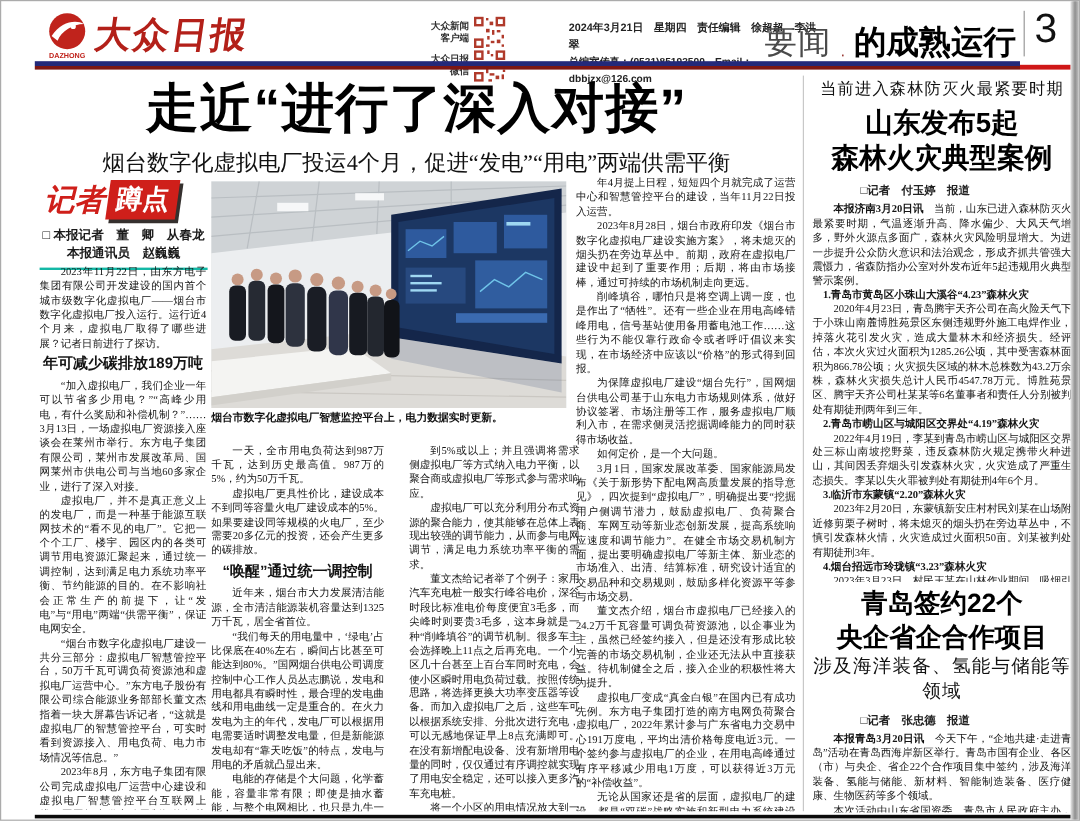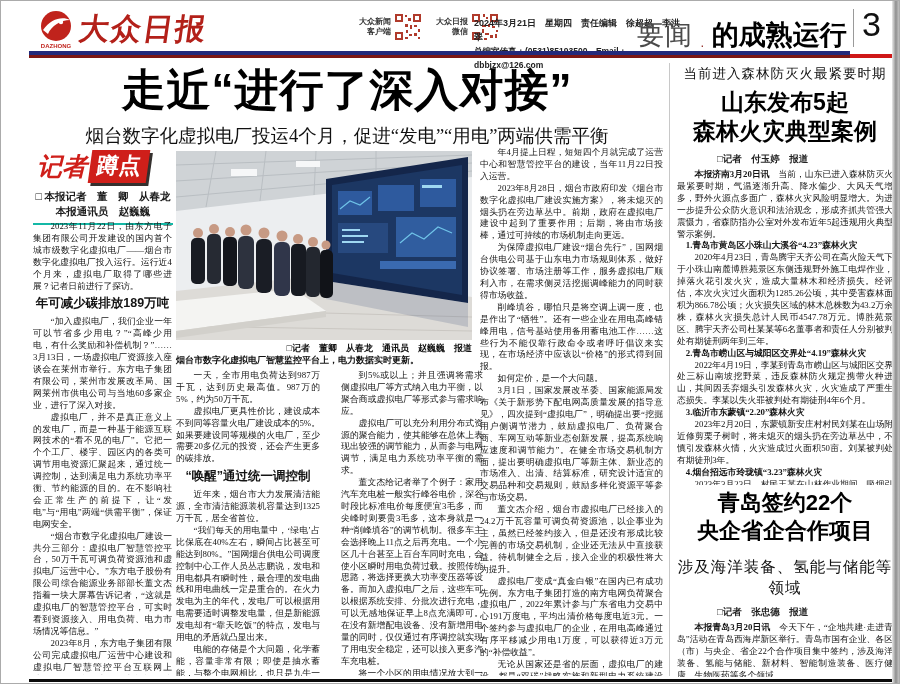--- a/index.html
+++ b/index.html
@@ -8,21 +8,21 @@
   .page{position:absolute;inset:0;background:#fff;border:1px solid #ababab;box-sizing:border-box;}
   .edge-right{position:absolute;top:0;right:0;width:7px;height:100%;
        background:linear-gradient(to right,#e9e9e9,#8f8f8f 55%,#c2c2c2);}
   .sans{font-family:"Liberation Sans","DejaVu Sans",sans-serif;}
 
   
   .mast{position:absolute;left:28px;top:6px;right:12px;height:44px;}
   .logo-wrap{position:absolute;left:8px;top:2px;display:flex;align-items:center;gap:4px;}
   .logo-cn{font-size:30px;font-weight:900;color:#b32019;transform:skewX(-8deg);
            font-family:"Liberation Serif",serif;letter-spacing:2px;}
-  .qr-group{position:absolute;left:330px;top:6px;display:flex;gap:14px;}
+  .qr-group{position:absolute;left:330px;top:6px;display:flex;flex-direction:column;}
   .qr-item{display:flex;align-items:center;gap:3px;}
   .qr-label{font-size:8px;line-height:10px;text-align:right;color:#333;font-weight:bold;}
   .date-block{position:absolute;left:445px;top:9px;width:215px;font-size:9px;line-height:14px;
               font-weight:bold;color:#222;}
   .date-block .l2{font-size:8.5px;font-weight:bold;}
   .section{position:absolute;left:608px;top:6px;display:flex;align-items:flex-end;height:40px;gap:7px;}
   .sec-light{font-size:27px;color:#4a4a4a;font-weight:400;letter-spacing:1px;}
   .sec-dot{font-size:14px;color:#9a3b35;}
   .sec-bold{font-size:27px;font-weight:900;color:#000;}
   .sec-sep{position:absolute;left:852px;top:8px;width:1px;height:38px;background:#9a9a9a;}
@@ -62,21 +62,21 @@
   .kicker{text-align:center;font-size:13.5px;letter-spacing:1px;color:#111;}
   .f-title{text-align:center;font-size:23px;line-height:29px;font-weight:900;color:#000;margin-top:5px;}
   .s-byline{font-size:9.5px;font-weight:bold;margin-top:7px;color:#222;margin-left:40px;}
   .s-body{font-size:8.8px;line-height:11.9px;text-align:justify;overflow:hidden;margin-top:3px;color:#141414;}
   .s-body p{margin:0;text-indent:2em;}
   .s-body .case{font-weight:bold;text-indent:1em;}
   .s-body p strong{font-weight:bold;}
   .forest-body{height:316px;}
   .qingdao{position:absolute;left:0;top:424px;width:216px;height:188px;overflow:hidden;}
   .q-title{text-align:center;font-size:22px;line-height:28px;font-weight:900;color:#000;}
-  .q-sub{text-align:center;font-size:15.5px;letter-spacing:1px;margin-top:12px;color:#111;}
+  .q-sub{text-align:center;font-size:15.5px;letter-spacing:1px;margin-top:0;color:#111;}
   .q-body{height:96px;}
 
   .rule-bottom{position:absolute;left:28px;top:678px;width:866px;height:3px;background:#0a0a0a;}
 </style>
 </head>
 <body>
 
 <div class="page">
 
   <div class="mast">
@@ -259,21 +259,20 @@
             <rect x="130" y="96" width="14" height="50" rx="5" fill="#23272f"></rect>
           </g>
         <g>
             <circle cx="150" cy="94" r="4.5" fill="#c79a84"></circle>
             <rect x="144" y="99" width="13" height="48" rx="5" fill="#111318"></rect>
           </g>
       </g>
     </svg>
   </div>
   <div class="caption">
-    <div class="credit">□记者　董卿　从春龙　通讯员　赵巍巍　报道</div>
     <div class="desc">烟台市数字化虚拟电厂智慧监控平台上，电力数据实时更新。</div>
   </div>
 
   <div class="ncol col1">
       <p>2023年11月22日，由东方电子集团有限公司开发建设的国内首个城市级数字化虚拟电厂——烟台市数字化虚拟电厂投入运行。运行近4个月来，虚拟电厂取得了哪些进展？记者日前进行了探访。</p>
       <div class="subhead">年可减少碳排放189万吨</div>
       <p>“加入虚拟电厂，我们企业一年可以节省多少用电？”“高峰少用电，有什么奖励和补偿机制？”……3月13日，一场虚拟电厂资源接入座谈会在莱州市举行。东方电子集团有限公司，莱州市发展改革局、国网莱州市供电公司与当地60多家企业，进行了深入对接。</p>
       <p>虚拟电厂，并不是真正意义上的发电厂，而是一种基于能源互联网技术的“看不见的电厂”。它把一个个工厂、楼宇、园区内的各类可调节用电资源汇聚起来，通过统一调控制，达到满足电力系统功率平衡、节约能源的目的。在不影响社会正常生产的前提下，让“发电”与“用电”两端“供需平衡”，保证电网安全。</p>
       <p>“烟台市数字化虚拟电厂建设一共分三部分：虚拟电厂智慧管控平台，50万千瓦可调负荷资源池和虚拟电厂运营中心。”东方电子股份有限公司综合能源业务部部长董文杰指着一块大屏幕告诉记者，“这就是虚拟电厂的智慧管控平台，可实时看到资源接入、用电负荷、电力市场情况等信息。”</p>
       <p>2023年8月，东方电子集团有限公司完成虚拟电厂运营中心建设和虚拟电厂智慧管控平台互联网上线。国网烟台供电公司制订资源接入方案，规范管理需求响应流程，健全负荷管理体系。目前，已完成50万千瓦容量可调负荷资源池建设，实现与国网烟台供电公司和国网山东省电力公司的互联互通。随着各地资源的陆续接入，50万千瓦可调负荷资源池将有序运转。</p>
@@ -288,22 +287,22 @@
     </div>
   <div class="ncol col3">
       <p>到5%或以上；并且强调将需求侧虚拟电厂等方式纳入电力平衡，以聚合商或虚拟电厂等形式参与需求响应。</p>
       <p>虚拟电厂可以充分利用分布式资源的聚合能力，使其能够在总体上表现出较强的调节能力，从而参与电网调节，满足电力系统功率平衡的需求。</p>
       <p>董文杰给记者举了个例子：家用汽车充电桩一般实行峰谷电价，深谷时段比标准电价每度便宜3毛多，而尖峰时则要贵3毛多，这本身就是一种“削峰填谷”的调节机制。很多车主会选择晚上11点之后再充电。一个小区几十台甚至上百台车同时充电，会使小区瞬时用电负荷过载。按照传统思路，将选择更换大功率变压器等设备。而加入虚拟电厂之后，这些车可以根据系统安排、分批次进行充电，可以无感地保证早上8点充满即可。在没有新增配电设备、没有新增用电量的同时，仅仅通过有序调控就实现了用电安全稳定，还可以接入更多汽车充电桩。</p>
       <p>将一个小区的用电情况放大到一个城市，就是城市级虚拟电厂。“它的调节机制要比一个小区复杂得多，但原理相通。”董文杰说，通过虚拟电厂，可以把用户侧海量的沉睡可调节资源“唤醒”。</p>
     </div>
   <div class="ncol col4">
       <p>年4月提上日程，短短四个月就完成了运营中心和智慧管控平台的建设，当年11月22日投入运营。</p>
       <p>2023年8月28日，烟台市政府印发《烟台市数字化虚拟电厂建设实施方案》，将未熄灭的烟头扔在旁边草丛中。前期，政府在虚拟电厂建设中起到了重要作用；后期，将由市场接棒，通过可持续的市场机制走向更远。</p>
+      <p>削峰填谷，哪怕只是将空调上调一度，也是作出了“牺牲”。还有一些企业在用电高峰错峰用电，信号基站使用备用蓄电池工作……这些行为不能仅靠行政命令或者呼吁倡议来实现，在市场经济中应该以“价格”的形式得到回报。</p>
       <p>为保障虚拟电厂建设“烟台先行”，国网烟台供电公司基于山东电力市场规则体系，做好协议签署、市场注册等工作，服务虚拟电厂顺利入市，在需求侧灵活挖掘调峰能力的同时获得市场收益。</p>
-      <p>削峰填谷，哪怕只是将空调上调一度，也是作出了“牺牲”。还有一些企业在用电高峰错峰用电，信号基站使用备用蓄电池工作……这些行为不能仅靠行政命令或者呼吁倡议来实现，在市场经济中应该以“价格”的形式得到回报。</p>
       <p>如何定价，是一个大问题。</p>
       <p>3月1日，国家发展改革委、国家能源局发布《关于新形势下配电网高质量发展的指导意见》，四次提到“虚拟电厂”，明确提出要“挖掘用户侧调节潜力，鼓励虚拟电厂、负荷聚合商、车网互动等新业态创新发展，提高系统响应速度和调节能力”。在健全市场交易机制方面，提出要明确虚拟电厂等新主体、新业态的市场准入、出清、结算标准，研究设计适宜的交易品种和交易规则，鼓励多样化资源平等参与市场交易。</p>
       <p>董文杰介绍，烟台市虚拟电厂已经接入的24.2万千瓦容量可调负荷资源池，以企事业为主，虽然已经签约接入，但是还没有形成比较完善的市场交易机制，企业还无法从中直接获益。待机制健全之后，接入企业的积极性将大为提升。</p>
       <p>虚拟电厂变成“真金白银”在国内已有成功先例。东方电子集团打造的南方电网负荷聚合虚拟电厂，2022年累计参与广东省电力交易中心191万度电，平均出清价格每度电近3元。一个签约参与虚拟电厂的企业，在用电高峰通过有序平移减少用电1万度，可以获得近3万元的“补偿收益”。</p>
       <p>无论从国家还是省的层面，虚拟电厂的建设，都是“双碳”战略实施和新型电力系统建设下的必然选择。虚拟电厂由“虚”向“实”的成熟运行，代表这种新质生产力已被激活，其蕴含的巨大的经济效益与社会效益，正在蓄势待发。</p>
     </div>
 
   <div class="vsep"></div>
 
   <div class="sidebar">

